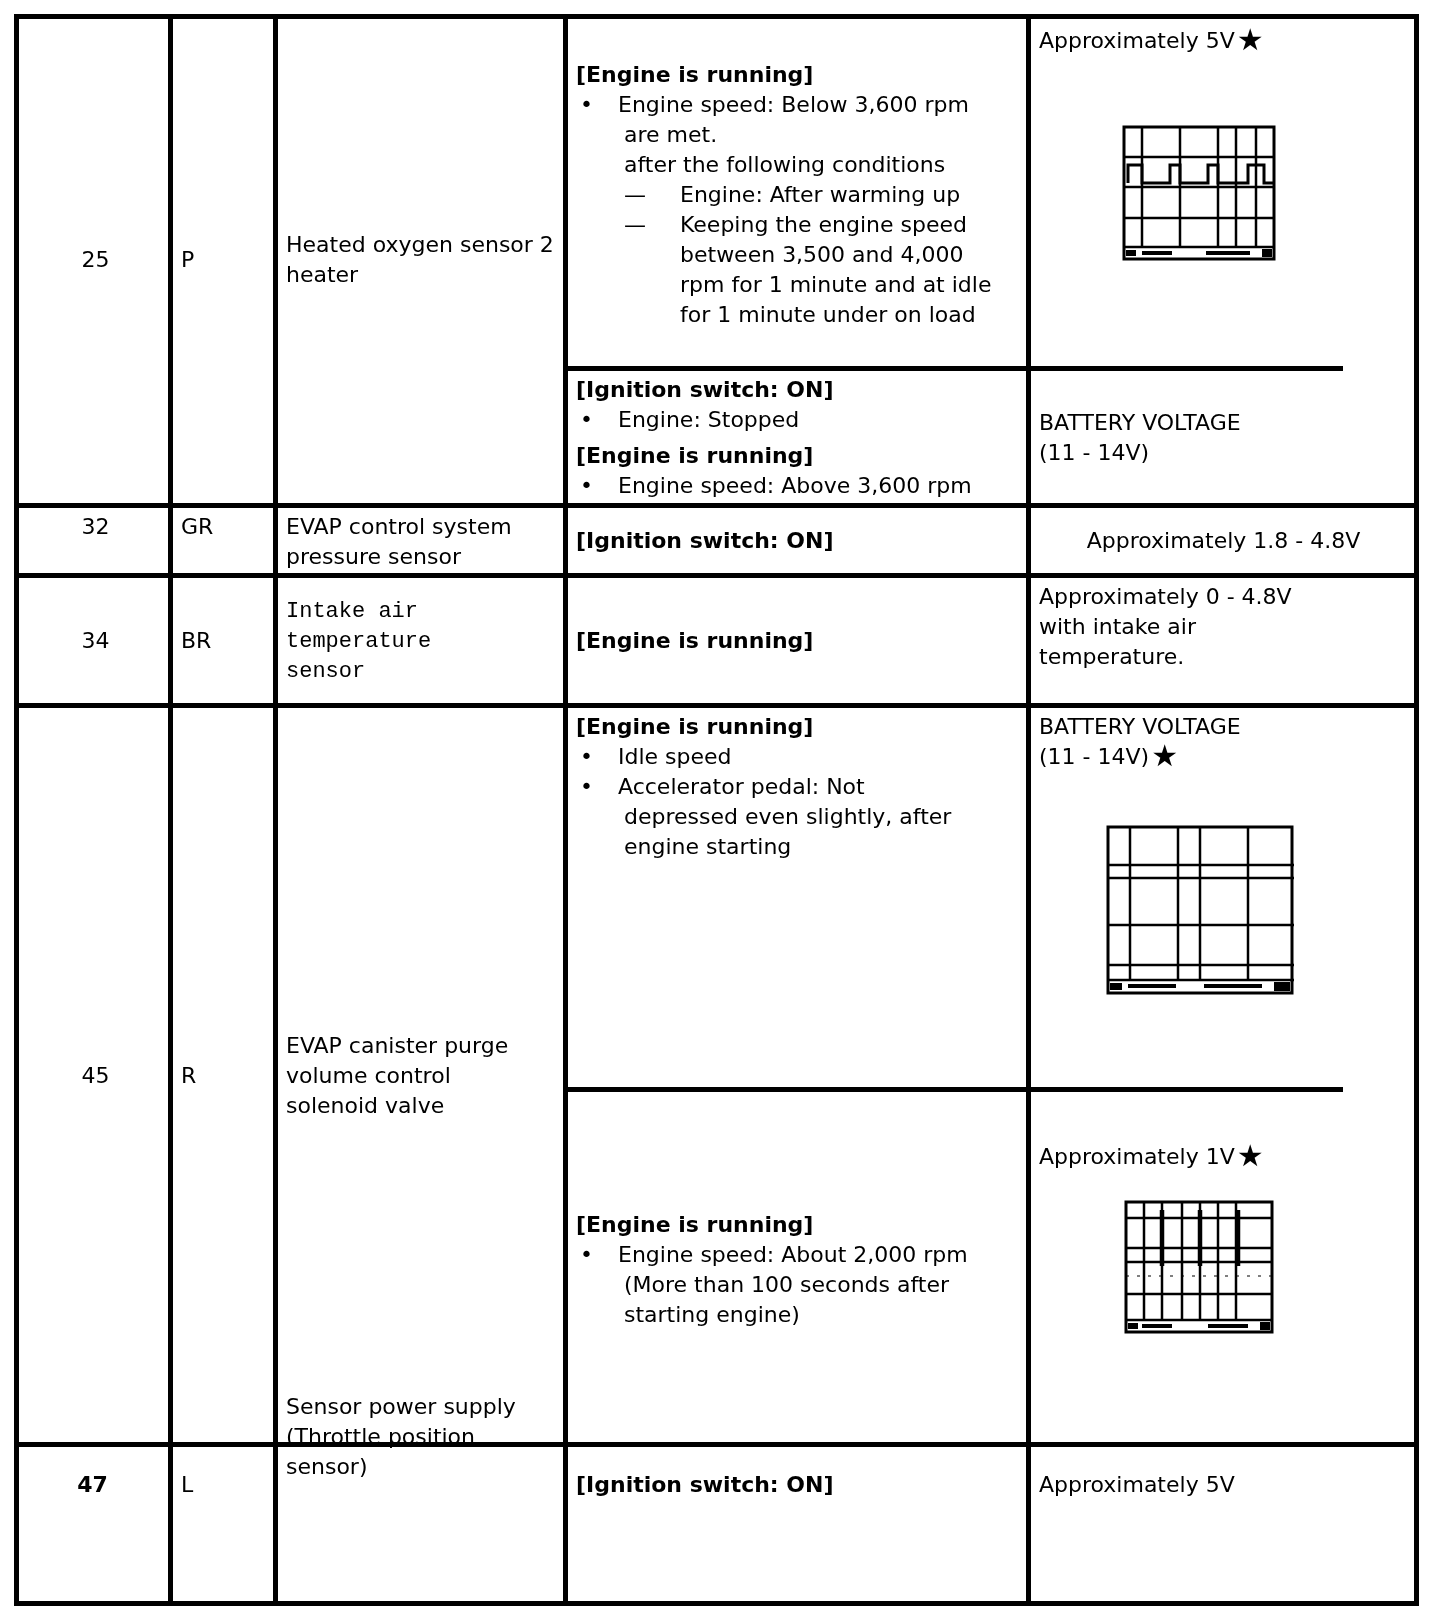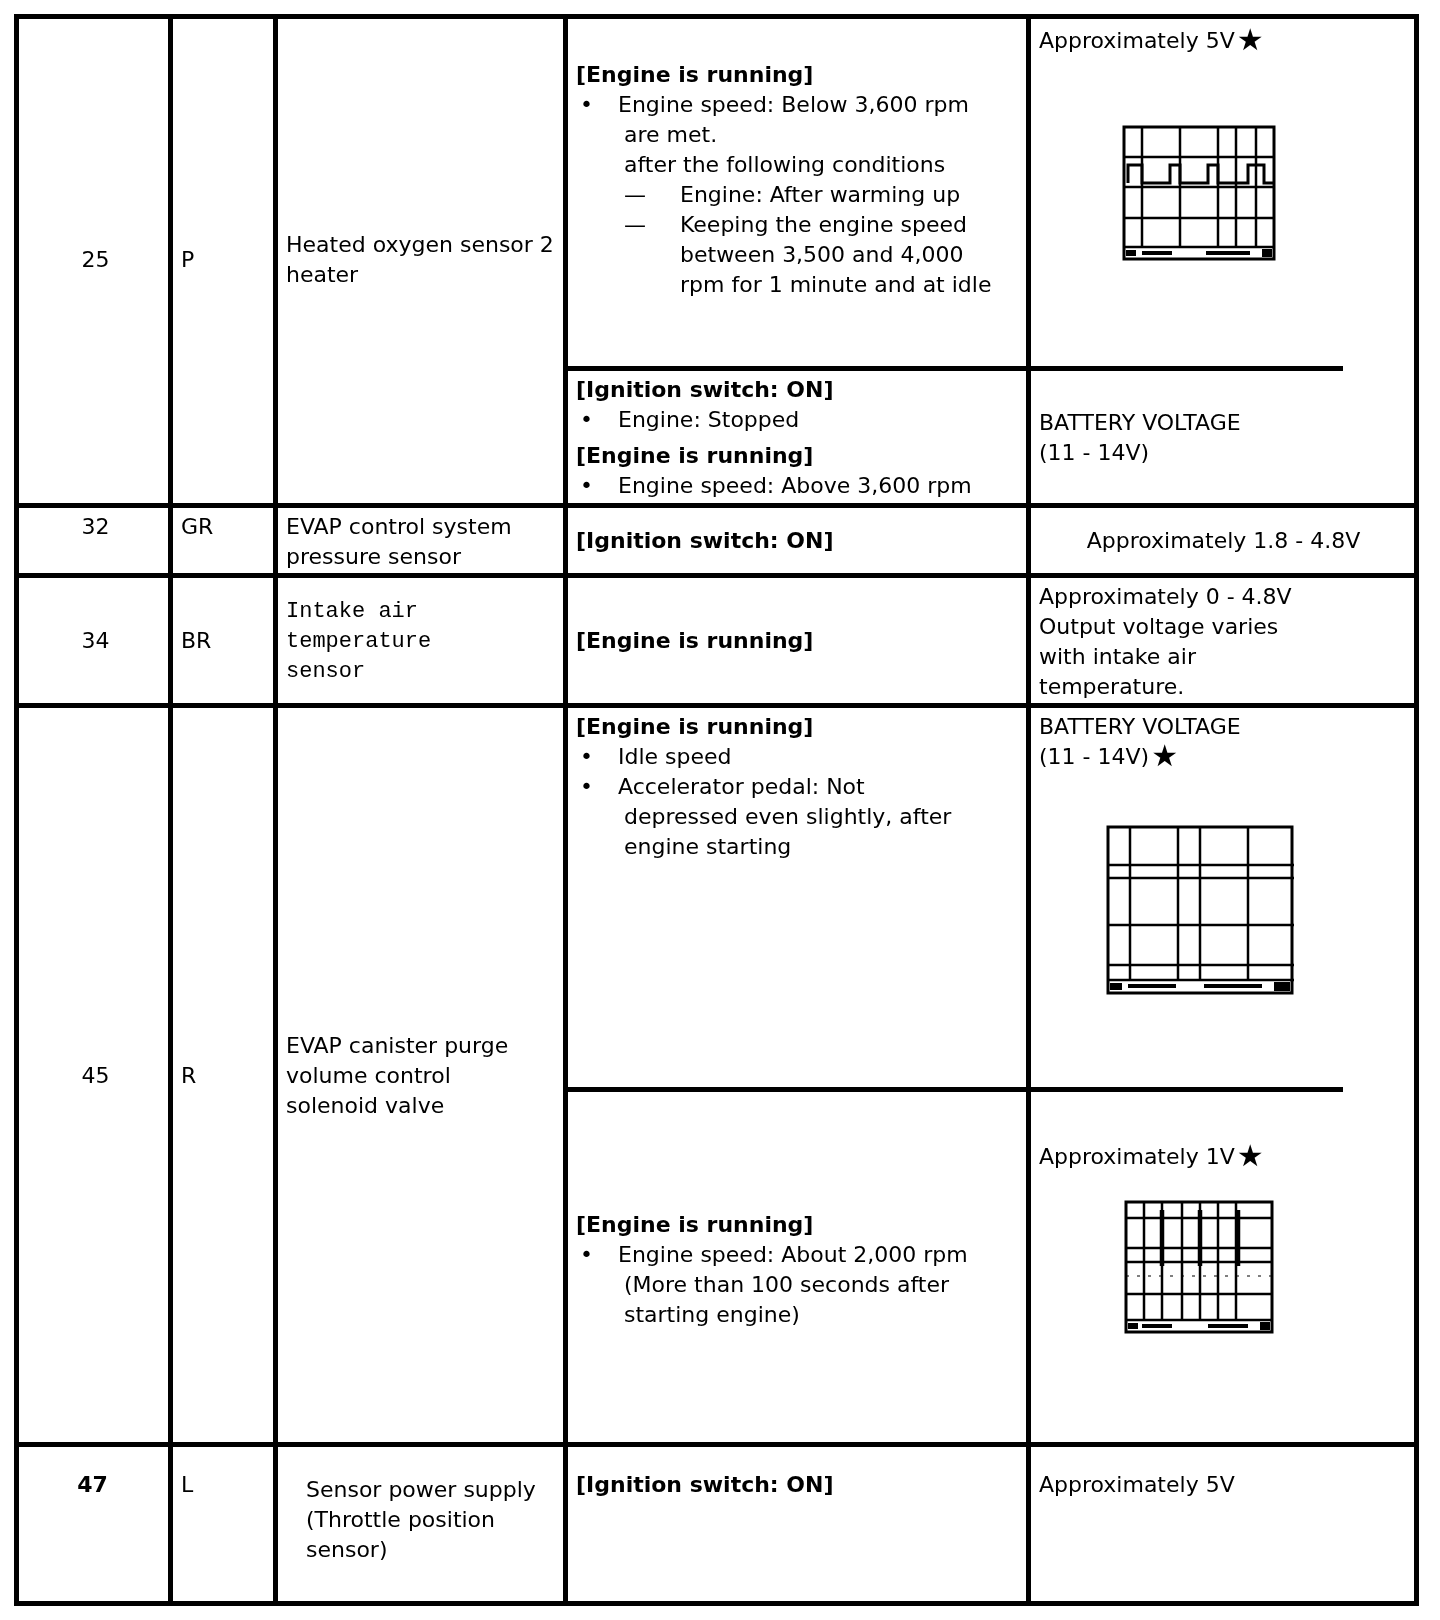--- a/index.html
+++ b/index.html
@@ -45,20 +45,21 @@
 
   <div class="cell" style="left:568px; top:60px; width:458px;">
     <div class="bold">[Engine is running]</div>
     <div class="bl">Engine speed: Below 3,600 rpm</div>
     <div class="cont">are met.</div>
     <div class="cont">after the following conditions</div>
     <div class="dash">Engine: After warming up</div>
     <div class="dash">Keeping the engine speed</div>
     <div class="dcont">between 3,500 and 4,000</div>
     <div class="dcont">rpm for 1 minute and at idle</div>
+    <div class="dcont">for 1 minute under on load</div>
   </div>
 
   <div class="cell" style="left:1031px; top:26px; width:320px;">
     <span>Approximately 5V</span><span class="star">★</span>
   </div>
   <div class="scope" style="left:1122px; top:125px;">
     <svg width="154" height="136" viewBox="0 0 154 136">
       <rect x="2" y="2" width="150" height="132" fill="#fff" stroke="#000" stroke-width="3"></rect>
       <g stroke="#000" stroke-width="2.5">
         <line x1="20" y1="2" x2="20" y2="122"></line>
@@ -108,21 +109,20 @@
   <div class="cell num" style="left:19px; top:626px; width:149px;">34</div>
   <div class="cell" style="left:173px; top:626px; width:100px;">BR</div>
   <div class="cell" style="left:278px; top:597px; width:323px;font-family:Liberation Mono, monospace;">
     <div>Intake air</div>
     <div>temperature</div>
     <div>sensor</div>
   </div>
   <div class="cell bold" style="left:568px; top:626px; width:458px;">[Engine is running]</div>
   <div class="cell" style="left:1031px; top:582px; width:385px;">
     <div>Approximately 0 - 4.8V</div>
-    <div>Output voltage varies</div>
     <div>with intake air</div>
     <div>temperature.</div>
   </div>
 </div>
 
 <div>
   <div class="cell num" style="left:19px; top:1061px; width:149px;">45</div>
   <div class="cell" style="left:173px; top:1061px; width:100px;">R</div>
   <div class="cell" style="left:278px; top:1031px; width:285px;">
     <div>EVAP canister purge</div>
@@ -201,20 +201,20 @@
           <rect x="84" y="124" width="40" height="4"></rect>
           <rect x="136" y="122" width="10" height="8"></rect>
         </g>
     </svg>
   </div>
 </div>
 
 <div>
   <div class="cell num" style="left:19px; top:1470px; width:143px;font-weight:bold;">47</div>
   <div class="cell" style="left:173px; top:1470px; width:100px;">L</div>
-  <div class="cell" style="left:278px; top:1475px; width:284px;margin-left:20px;">
+  <div class="cell" style="left:278px; top:1392px; width:284px;">
     <div>Sensor power supply</div>
     <div>(Throttle position</div>
     <div>sensor)</div>
   </div>
   <div class="cell bold" style="left:568px; top:1470px; width:458px;">[Ignition switch: ON]</div>
   <div class="cell" style="left:1031px; top:1470px; width:385px;">Approximately 5V</div>
 </div>
 
 </body></html>

